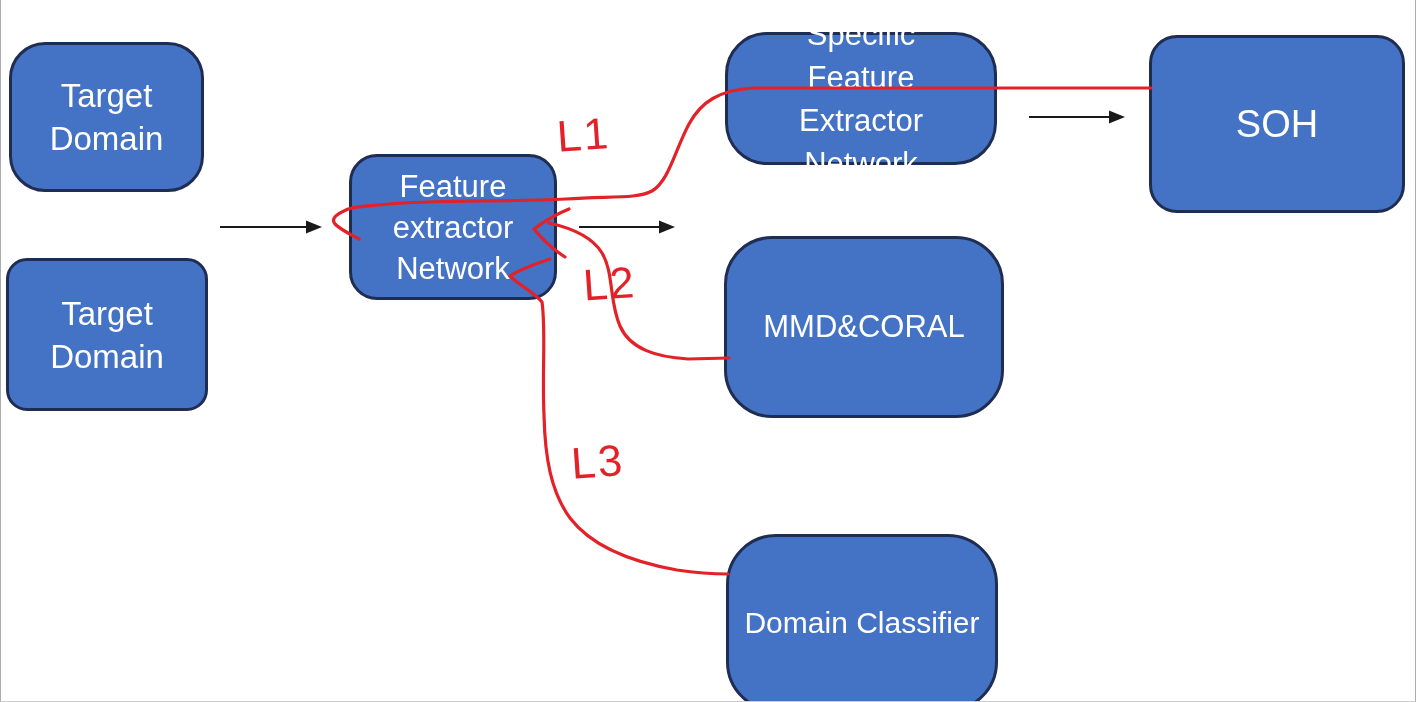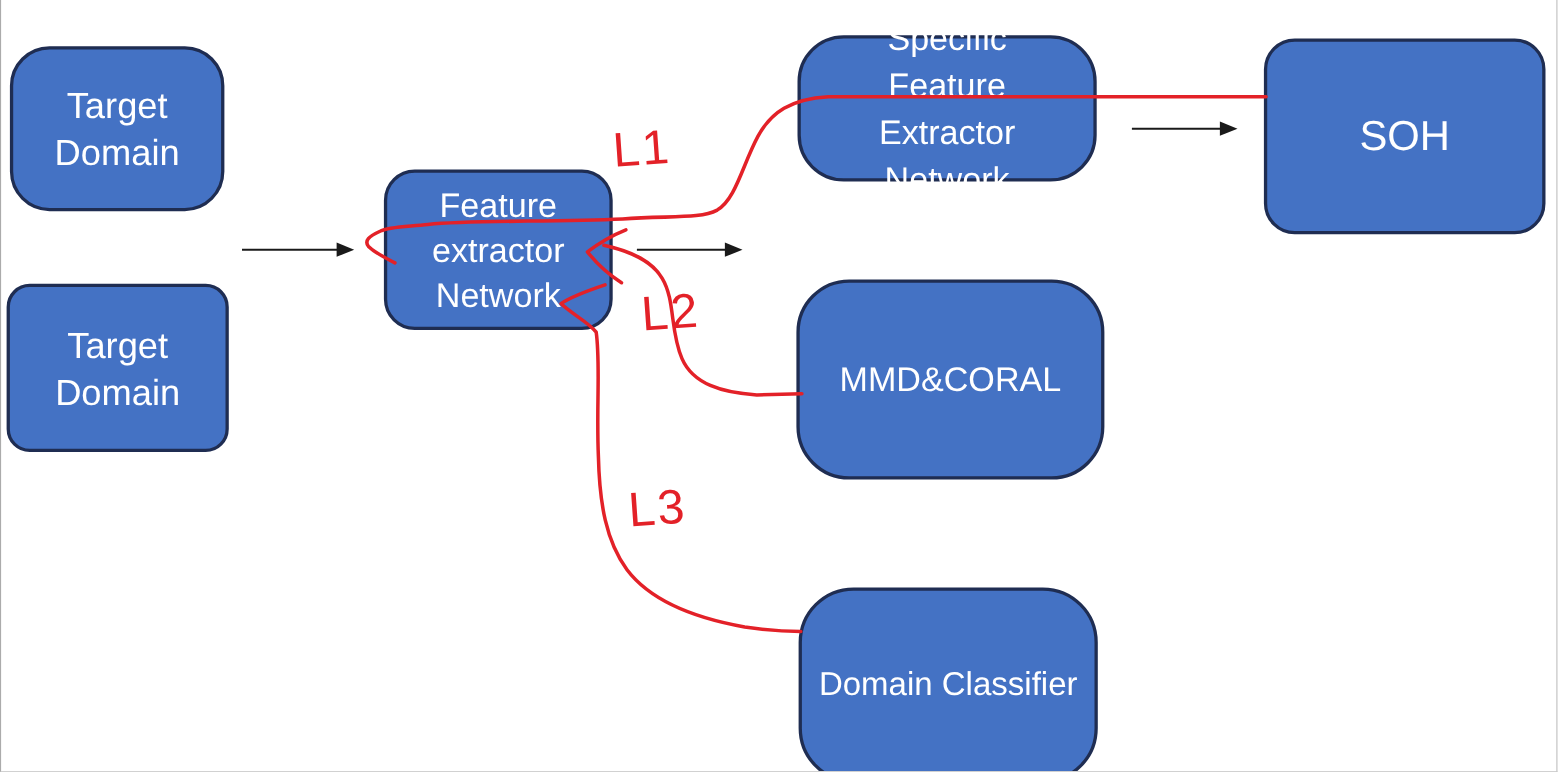--- a/index.html
+++ b/index.html
@@ -27,21 +27,21 @@
     align-items: center;
     text-align: center;
     z-index: 1;
   }
   .node-line { width: 100%; }
   .n-source { left: 8px;    top: 42px;  width: 195px; height: 150px; border-radius: 36px; font-size: 33px; line-height: 43px; }
   .n-target { left: 5px;    top: 258px; width: 202px; height: 153px; border-radius: 21px; font-size: 33px; line-height: 43px; }
   .n-feat   { left: 348px;  top: 154px; width: 208px; height: 146px; border-radius: 28px; font-size: 31px; line-height: 41px; }
   .n-spec   { left: 724px;  top: 32px;  width: 272px; height: 133px; border-radius: 42px; font-size: 31px; line-height: 43px; }
   .n-soh    { left: 1148px; top: 35px;  width: 256px; height: 178px; border-radius: 28px; font-size: 38px; line-height: 44px; }
-  .n-mmd    { left: 723px;  top: 254px; width: 280px; height: 182px; border-radius: 48px; font-size: 31px; line-height: 40px; }
+  .n-mmd    { left: 723px;  top: 236px; width: 280px; height: 182px; border-radius: 48px; font-size: 31px; line-height: 40px; }
   .n-dann   { left: 725px;  top: 495px; width: 272px; height: 178px; border-radius: 50px; font-size: 30px; line-height: 40px; margin-top: 39px; }
   .dann-wavy  { text-decoration: underline wavy #e0302f; text-decoration-thickness: 2px; text-underline-offset: 8px; }
   .dann-solid { text-decoration: underline solid #2a3a5e; text-decoration-thickness: 2px; text-underline-offset: 5px; }
   svg.overlay {
     position: absolute;
     left: 0; top: 0;
     width: 1416px; height: 702px;
     z-index: 5;
     pointer-events: none;
   }

